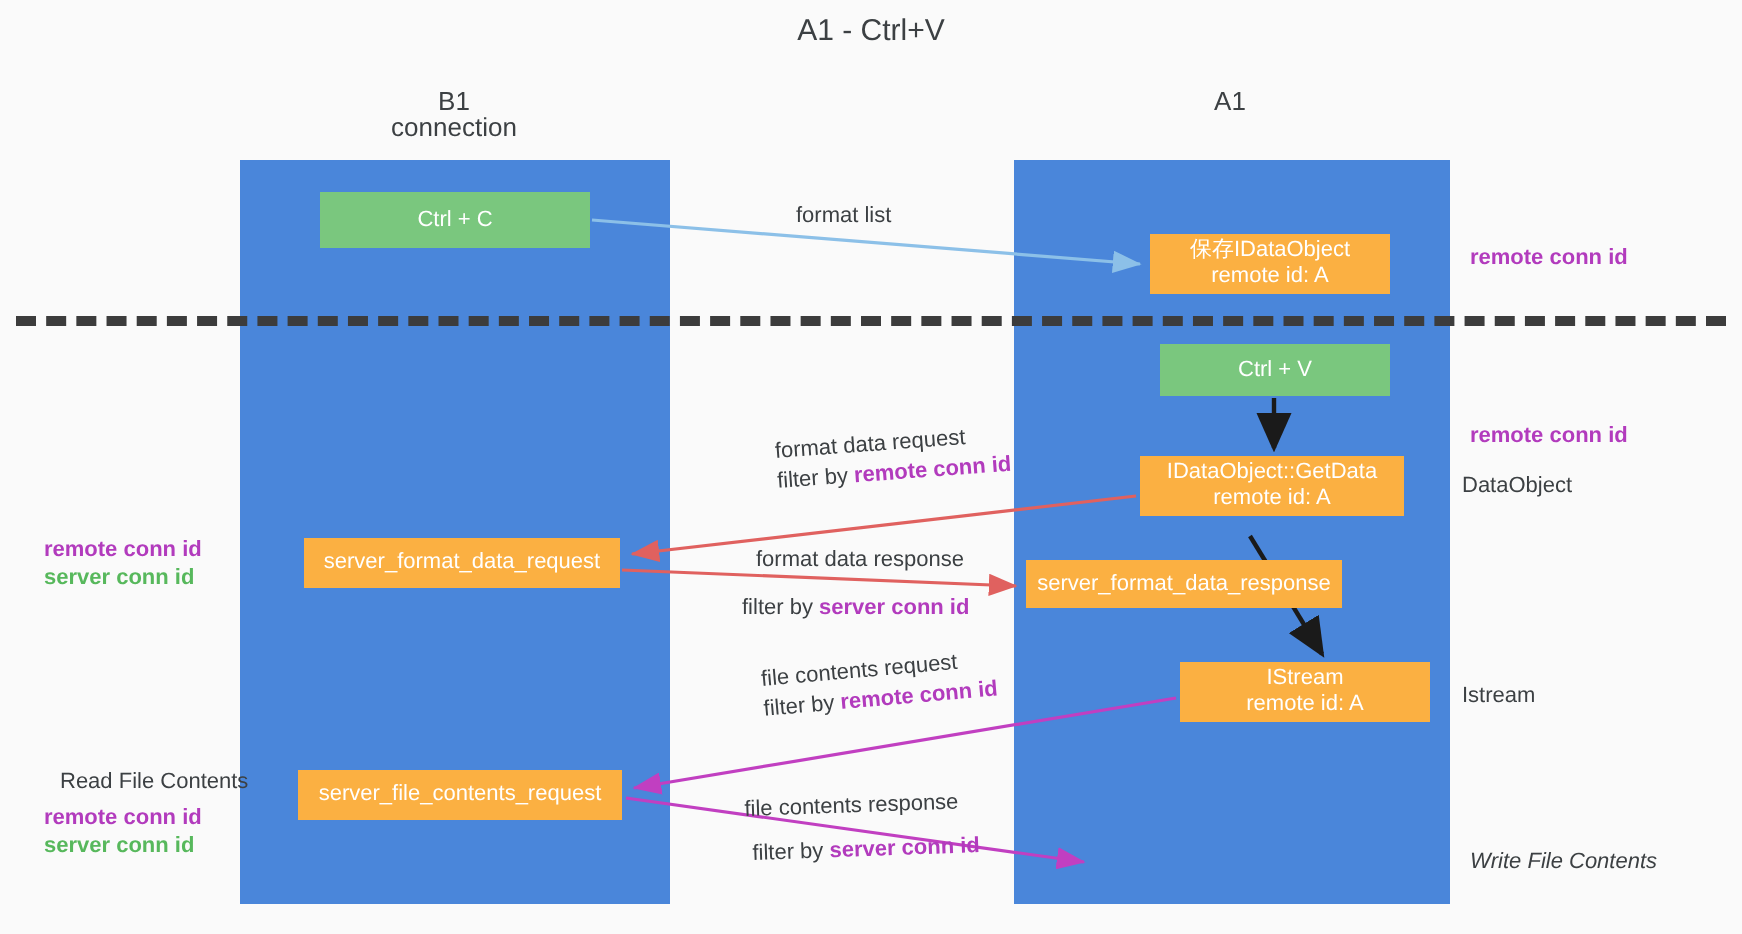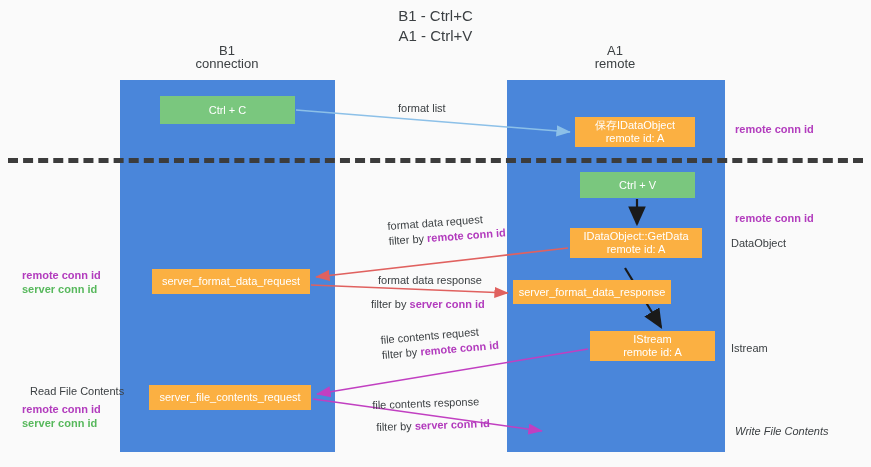--- a/index.html
+++ b/index.html
@@ -92,31 +92,29 @@
 </style>
 </head>
 <body>
 
 <div id="stage">
 
   <div class="col" id="col-b1"></div>
   <div class="col" id="col-a1"></div>
 
   <div id="title">
-    <div>B1 - Ctrl+C</div>
     <div>A1 - Ctrl+V</div>
   </div>
 
   <div class="col-head" id="head-b1">
     <div>B1</div>
     <div>connection</div>
   </div>
   <div class="col-head" id="head-a1">
     <div>A1</div>
-    <div>remote</div>
   </div>
 
   <svg id="wires" viewBox="0 0 871 467">
     <defs>
       <marker id="ah-blue" markerWidth="9" markerHeight="7" refX="8.5" refY="3.5" orient="auto">
         <polygon points="0,0 9,3.5 0,7" fill="#8cc0e8"></polygon>
       </marker>
       <marker id="ah-red" markerWidth="9" markerHeight="7" refX="8.5" refY="3.5" orient="auto">
         <polygon points="0,0 9,3.5 0,7" fill="#e0615f"></polygon>
       </marker>

